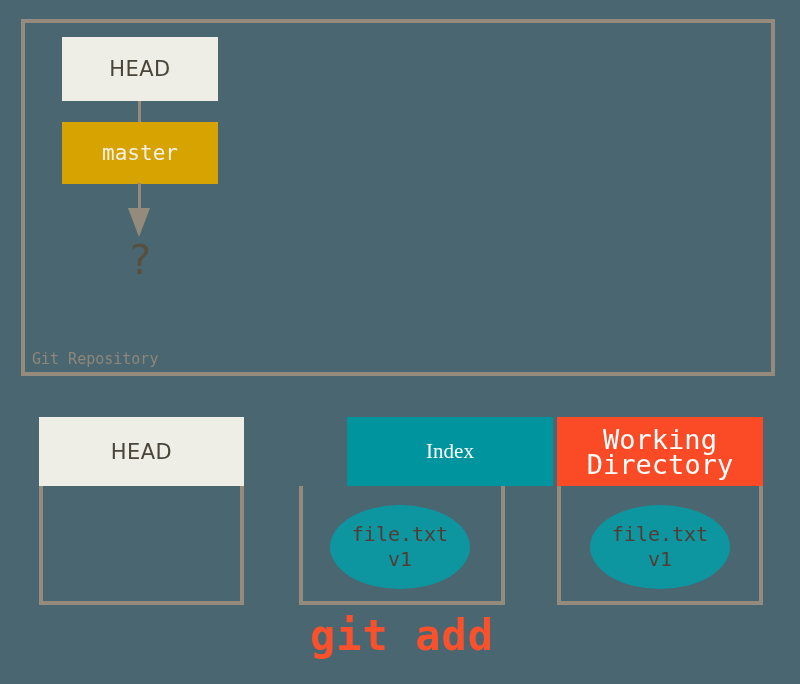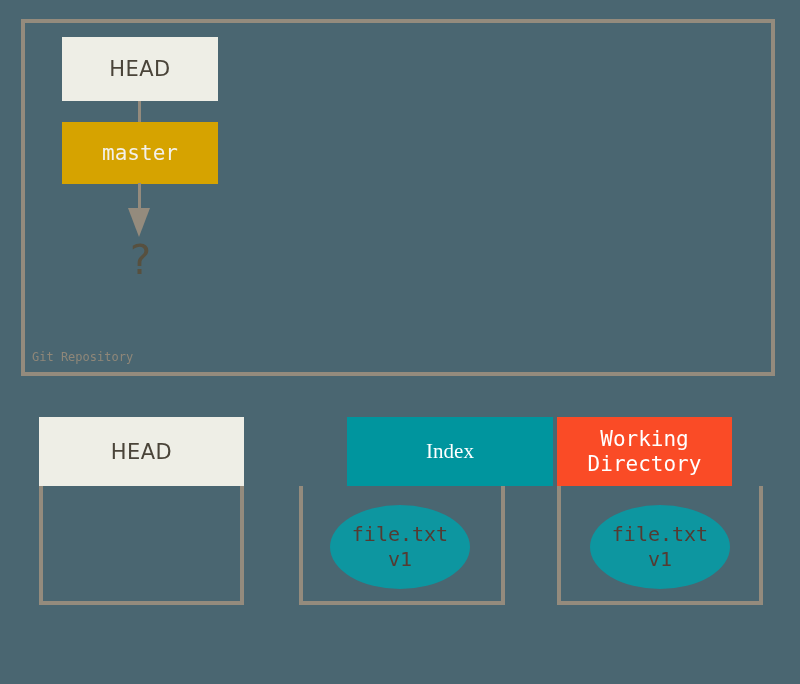--- a/index.html
+++ b/index.html
@@ -29,21 +29,21 @@
     width: 754px;
     height: 357px;
     border: 4px solid #948b7d;
     box-sizing: border-box;
   }
   .repo-label {
     position: absolute;
     left: 32px;
     top: 350px;
     font-family: "DejaVu Sans Mono", monospace;
-    font-size: 12px;
+    font-size: 15px;
     color: #8f8779;
     letter-spacing: 0px;
     white-space: nowrap;
   }
 
   
   .head-top {
     position: absolute;
     left: 62px;
     top: 37px;
@@ -162,24 +162,24 @@
     font-family: Liberation Serif, serif;
     font-size: 21px;
     color: #ffffff;
     margin-left: 48px;
   }
   #col-index .body { width: 206px; }
 
   
   #col-wd { left: 557px; width: 206px; }
   #col-wd .header {
-    width: 175px;
+    width: 206px;
     background: #fa4b26;
     font-family: "DejaVu Sans Mono", monospace;
-    font-size: 21px;
+    font-size: 27px;
     color: #ffffff;
     line-height: 25px;
   }
   #col-wd .body { width: 206px; }
 
   .hdr-line { display: block; }
 
   
   .blob {
     position: absolute;
@@ -264,14 +264,15 @@
         <span class="hdr-line">Directory</span>
       </div>
     </div>
     <div class="body"></div>
   </div>
   <div class="blob" id="blob-wd">
     <span>file.txt</span>
     <span>v1</span>
   </div>
 
+  <div class="caption">git add</div>
 
 </div>
 
 </body></html>

